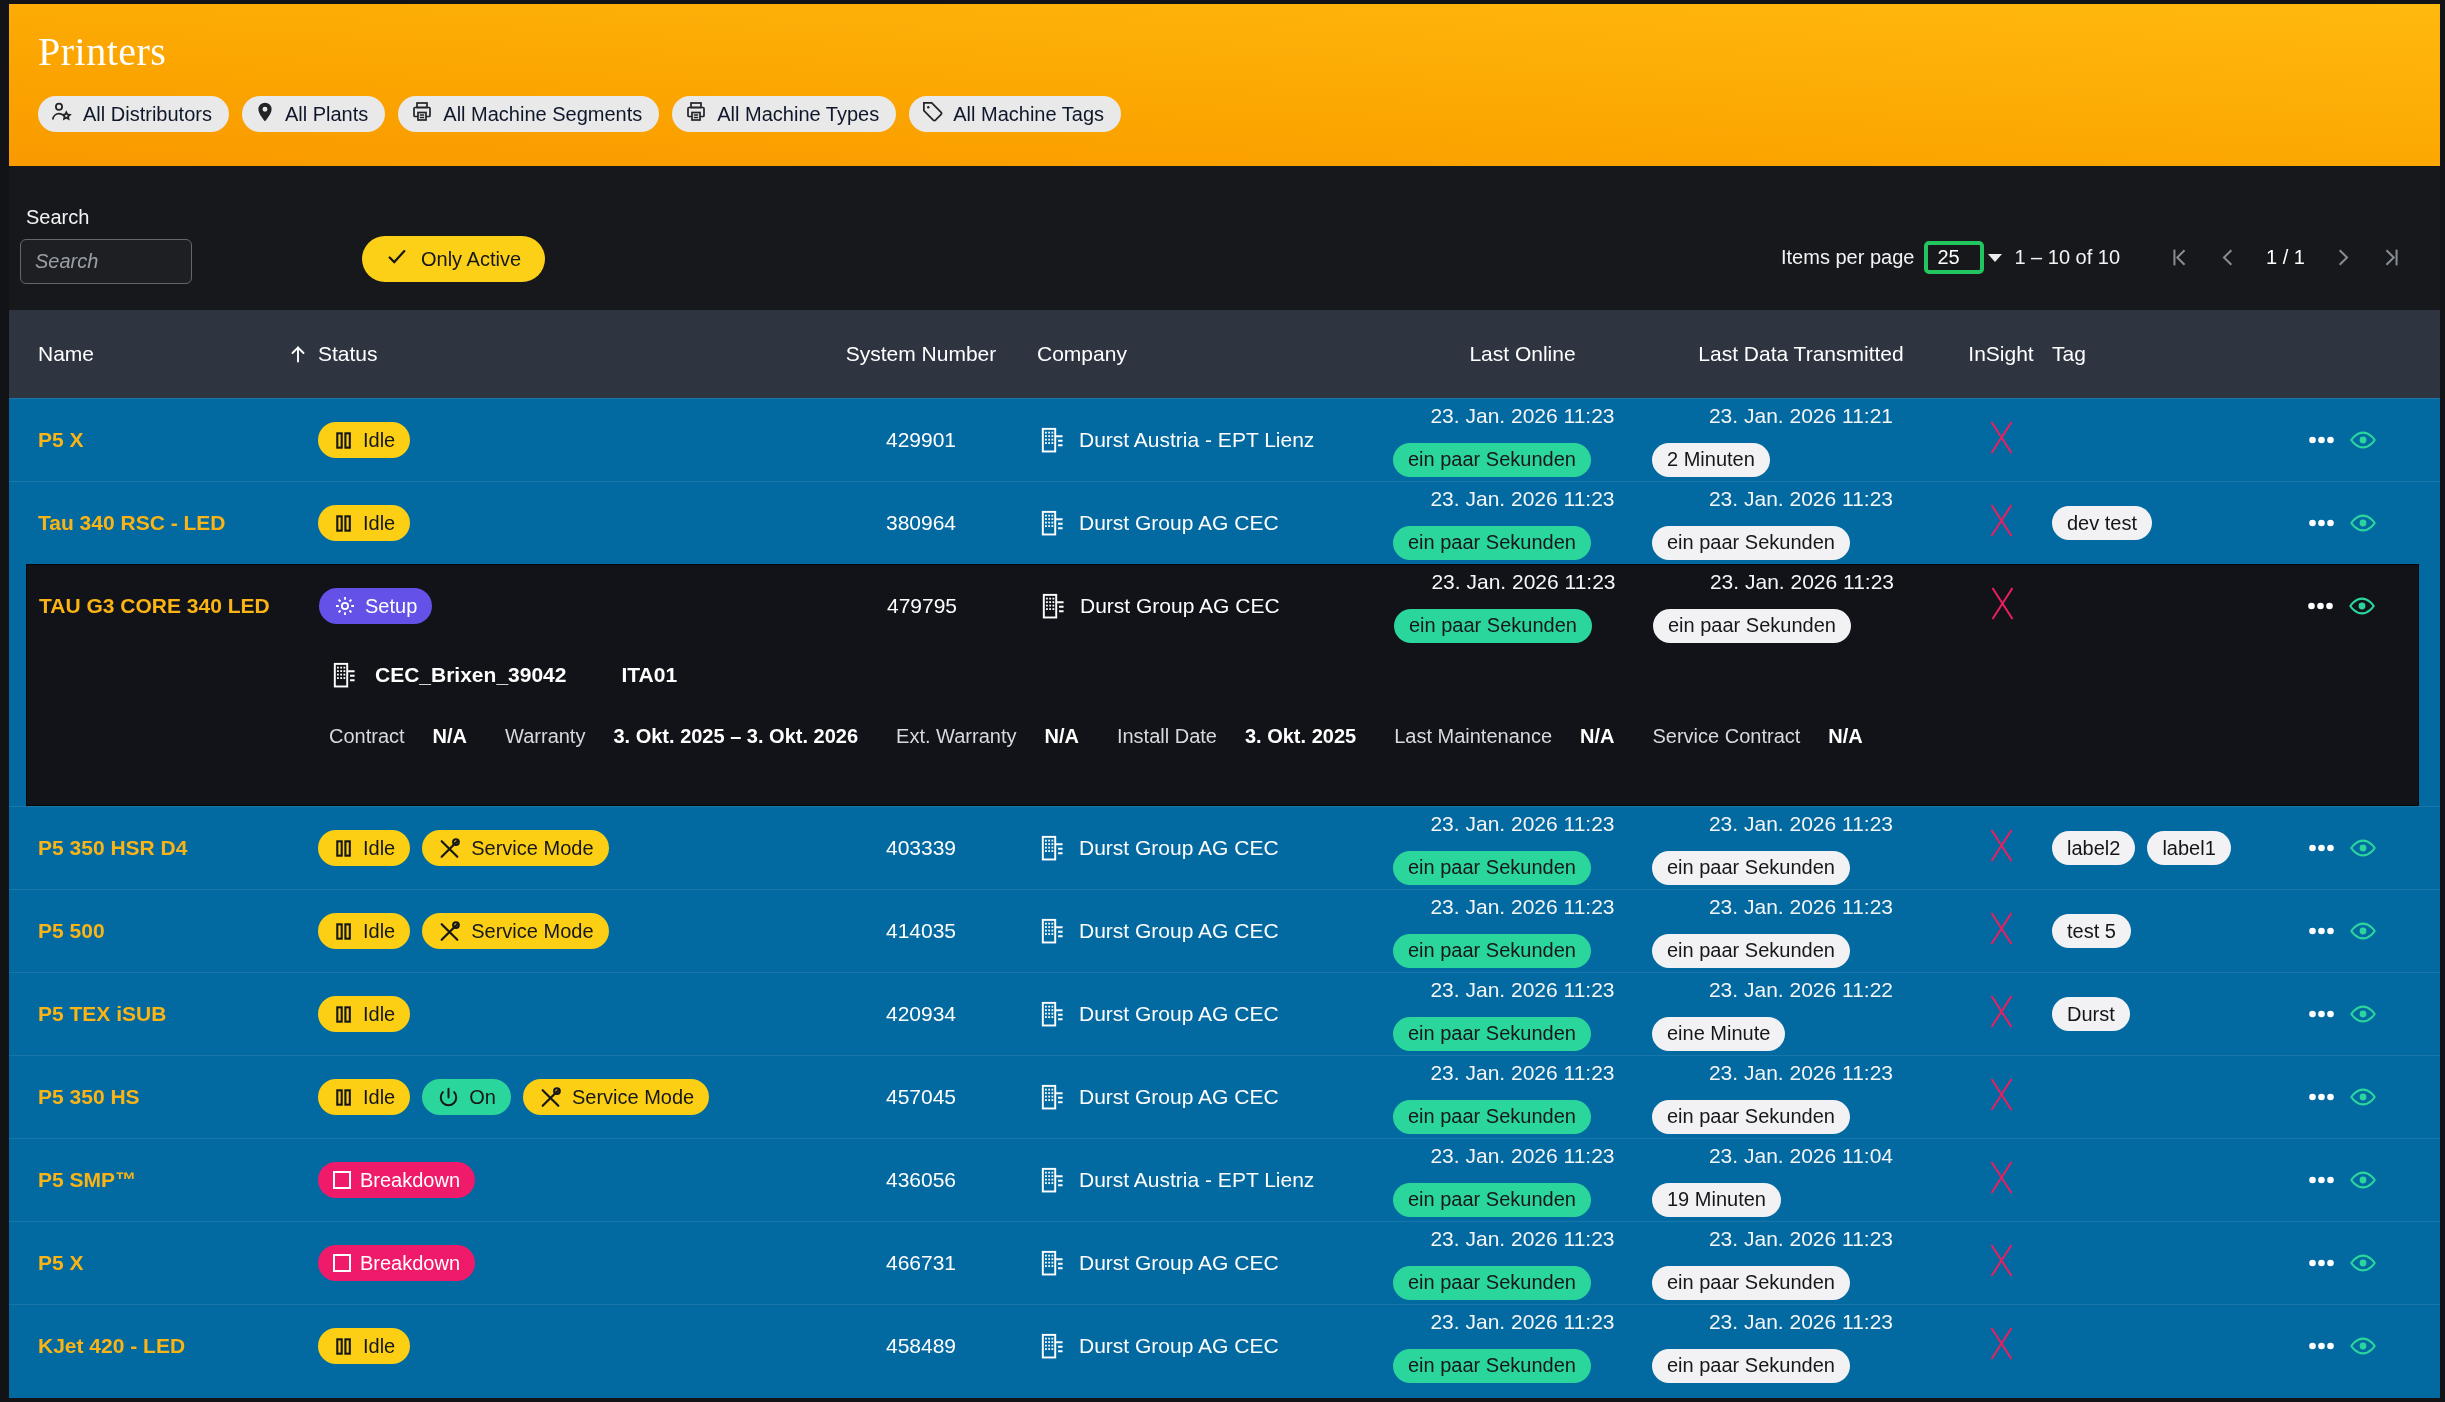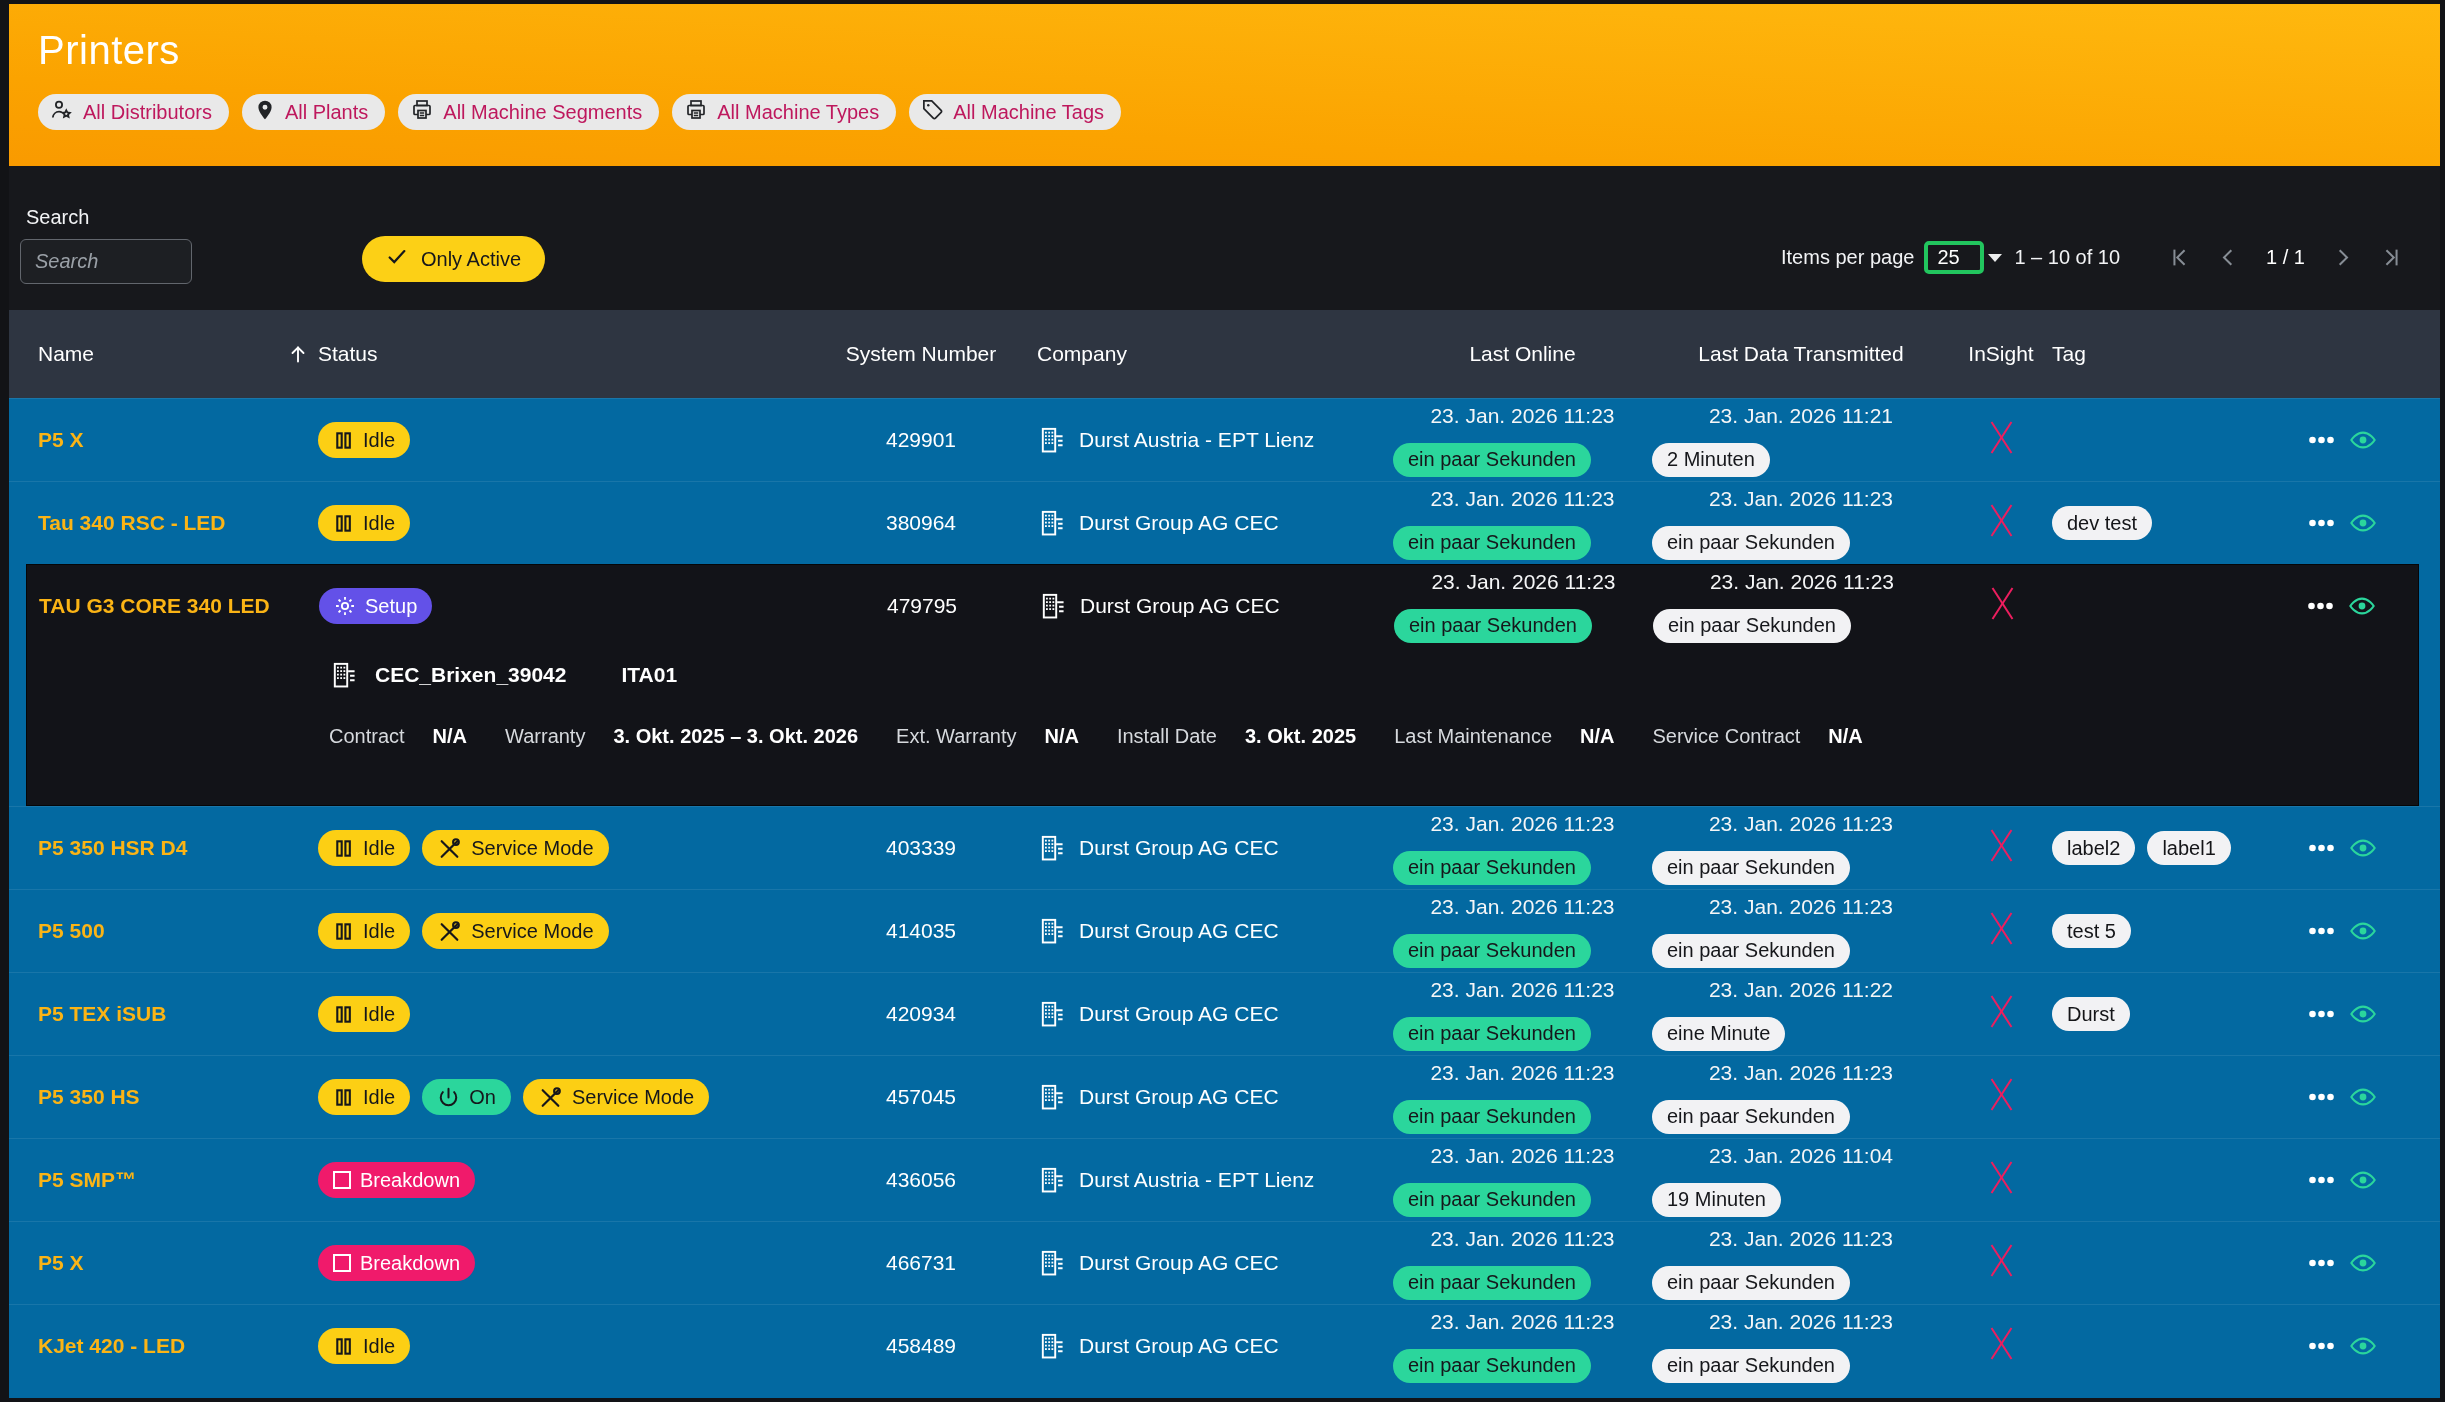--- a/index.html
+++ b/index.html
@@ -3,23 +3,23 @@
 <meta charset="utf-8">
 <style>
   html,body{margin:0;padding:0;background:#101114;}
   body{width:2445px;height:1402px;overflow:hidden;position:relative;
        font-family:"Liberation Sans","DejaVu Sans",sans-serif;color:#fff;}
   .frame{position:absolute;inset:0;border:4px solid #121316;border-left-width:9px;border-right-width:5px;
          pointer-events:none;z-index:50;}
   
   .app-header{height:166px;background:linear-gradient(183deg,#ffb90f 0%,#fba300 70%,#f99a00 100%);
               padding:0 0 0 38px;box-sizing:border-box;}
-  .page-title{font-size:40px;font-weight:500;color:#fff;padding-top:28px;letter-spacing:.5px;}
+  .page-title{font-size:40px;font-weight:500;color:#fff;padding-top:28px;letter-spacing:.5px;font-family:Liberation Serif, serif;}
   .chips{display:flex;gap:13px;margin-top:21px;}
-  .chip{height:36px;border-radius:18px;background:#e9e9e9;color:#be185d;display:inline-flex;
+  .chip{height:36px;border-radius:18px;background:#e9e9e9;color:#0f172a;display:inline-flex;
         align-items:center;gap:9px;padding:0 17px 0 12px;font-size:20px;cursor:pointer;}
   .chip svg{flex:0 0 auto;}
   
   .toolbar{height:144px;background:#17181c;position:relative;}
   .search-block{position:absolute;left:20px;top:40px;}
   .search-label{font-size:20px;color:#f2f3f5;padding-left:6px;}
   .search-input{margin-top:10px;width:172px;height:45px;box-sizing:border-box;background:#1d1f23;
         border:1px solid #62666d;border-radius:6px;color:#e8e9eb;font-size:20px;padding:0 14px;
         font-family:inherit;}
   .search-input::placeholder{font-style:italic;color:#9aa0a7;}

